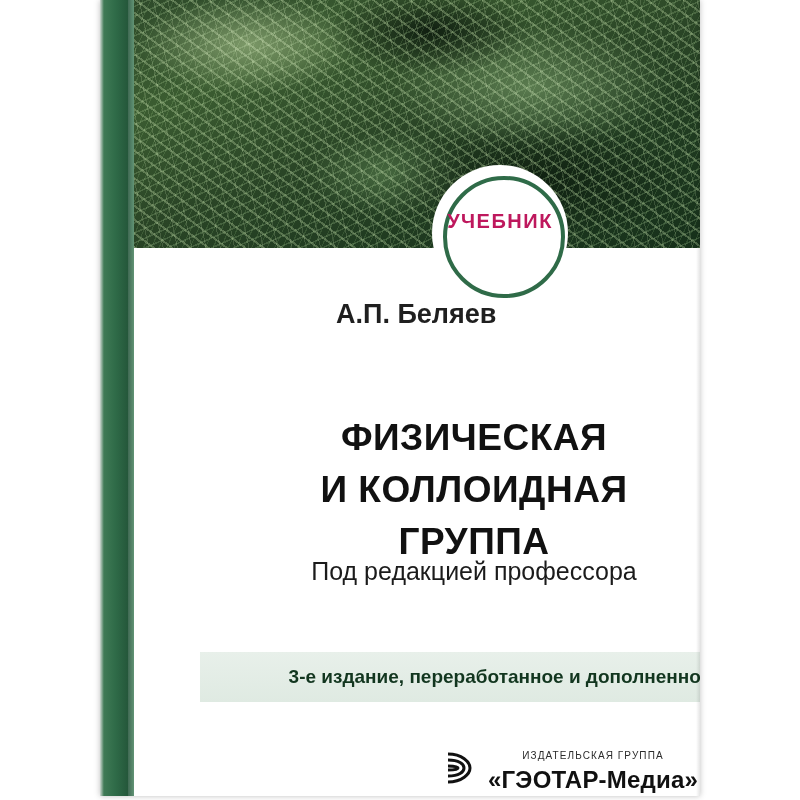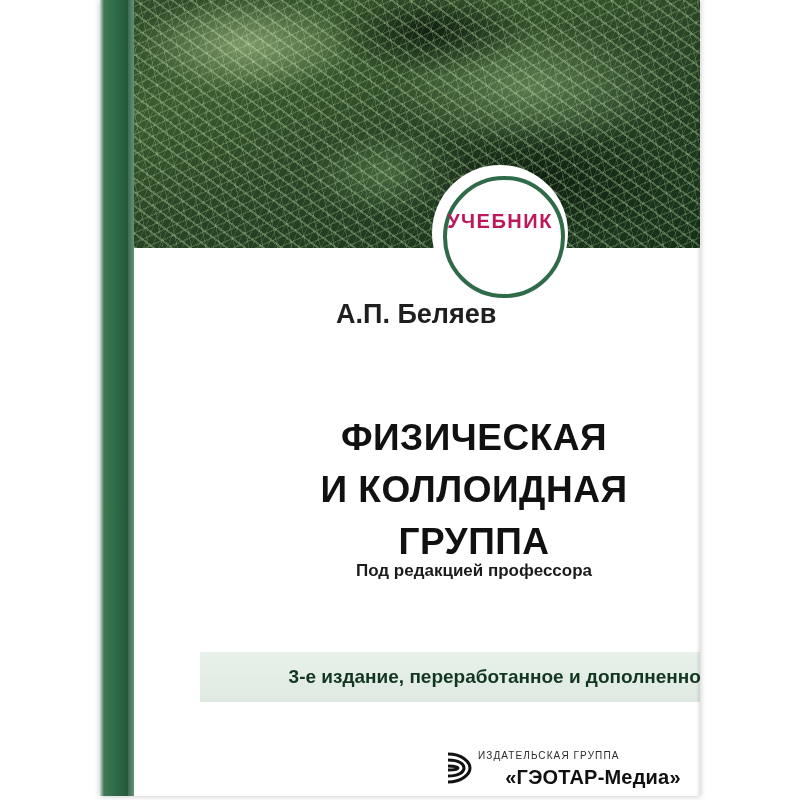--- a/index.html
+++ b/index.html
@@ -86,43 +86,43 @@
 
   
   .title{
     position:absolute;left:150px;top:400px;width:448px;text-align:center;
     color:#111111;font-weight:bold;font-size:37px;line-height:52px;letter-spacing:.5px;margin-top:12px;
   }
 
   
   .editor{
     position:absolute;left:150px;top:553px;width:448px;text-align:center;
-    color:#1b1b1b;font-weight:bold;font-size:17px;line-height:36px;
+    color:#1b1b1b;font-weight:normal;font-size:25px;line-height:36px;
   }
 
   
   .edition-band{
     position:absolute;left:100px;top:652px;width:600px;height:50px;
     background:linear-gradient(to bottom,#e8f0ea,#dfeae2);
   }
   .edition-band-inner{
     position:absolute;left:100px;top:652px;width:600px;height:50px;
     display:flex;align-items:center;justify-content:center;
   }
   .edition-text{
     color:#12361f;font-weight:bold;font-size:19px;
   }
   .band-line-top{position:absolute;left:100px;top:650px;width:600px;height:2px;background:#ffffff;}
   .pub-small{
-    position:absolute;left:378px;top:750px;width:230px;
+    position:absolute;left:378px;top:750px;width:230px;text-align:center;
     font-size:10px;color:#2b2b2b;letter-spacing:1.1px;
   }
   .pub-name{
     position:absolute;left:378px;top:766px;width:230px;text-align:center;
-    font-size:20px;font-weight:bold;color:#111111;letter-spacing:.2px;
+    font-size:24px;font-weight:bold;color:#111111;letter-spacing:.2px;
   }
   .pub-logo{
     position:absolute;left:344px;top:748px;width:34px;height:40px;
   }
 
   
   .page-edge{
     position:absolute;right:0;top:0;width:4px;height:796px;
     background:linear-gradient(to left, rgba(0,0,0,.10), rgba(0,0,0,0));
   }

